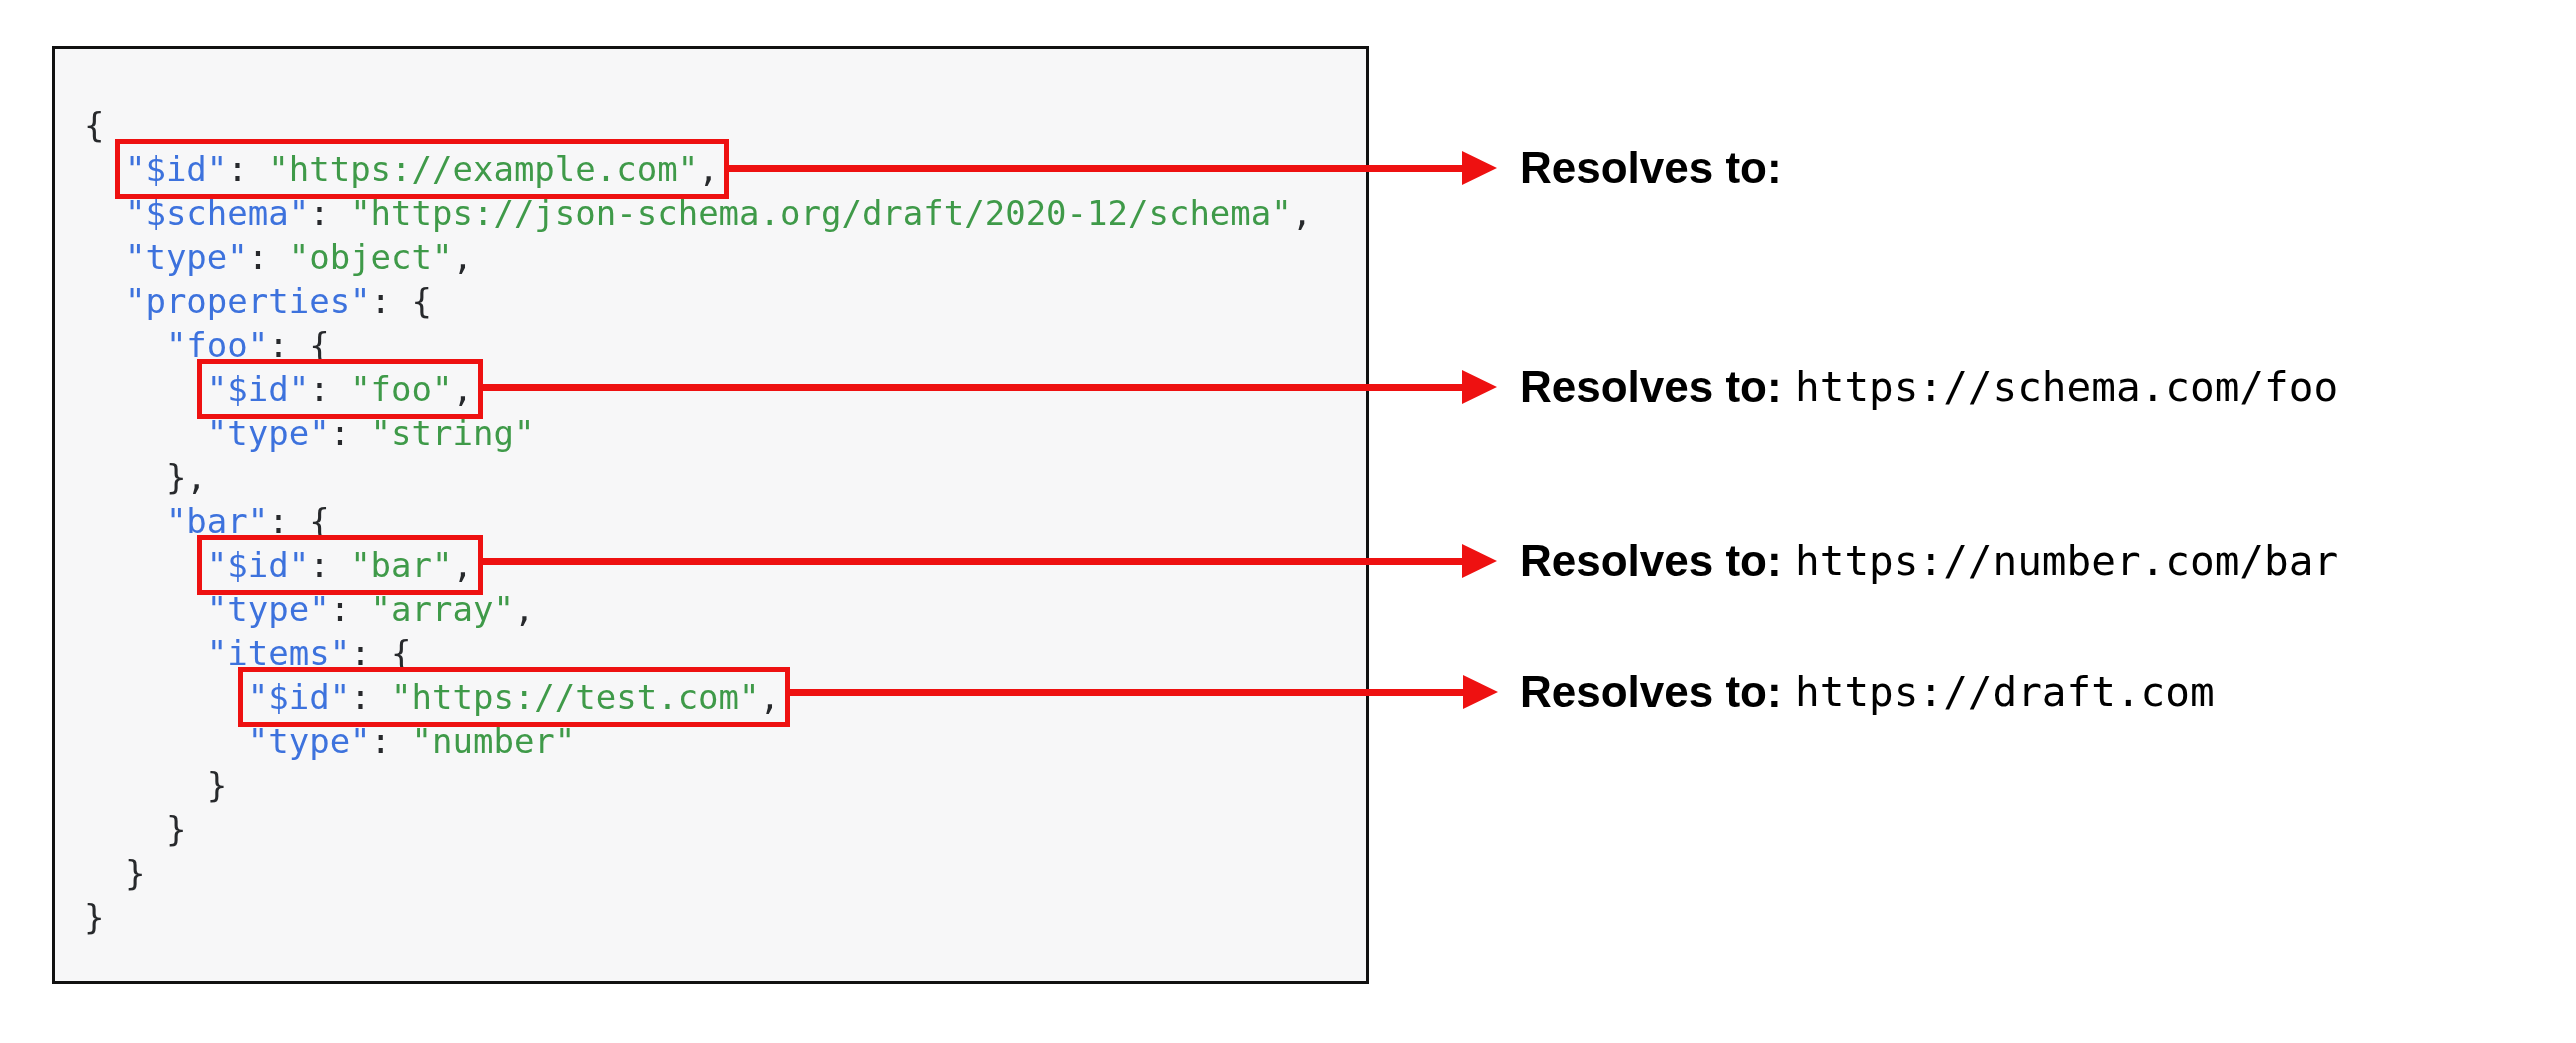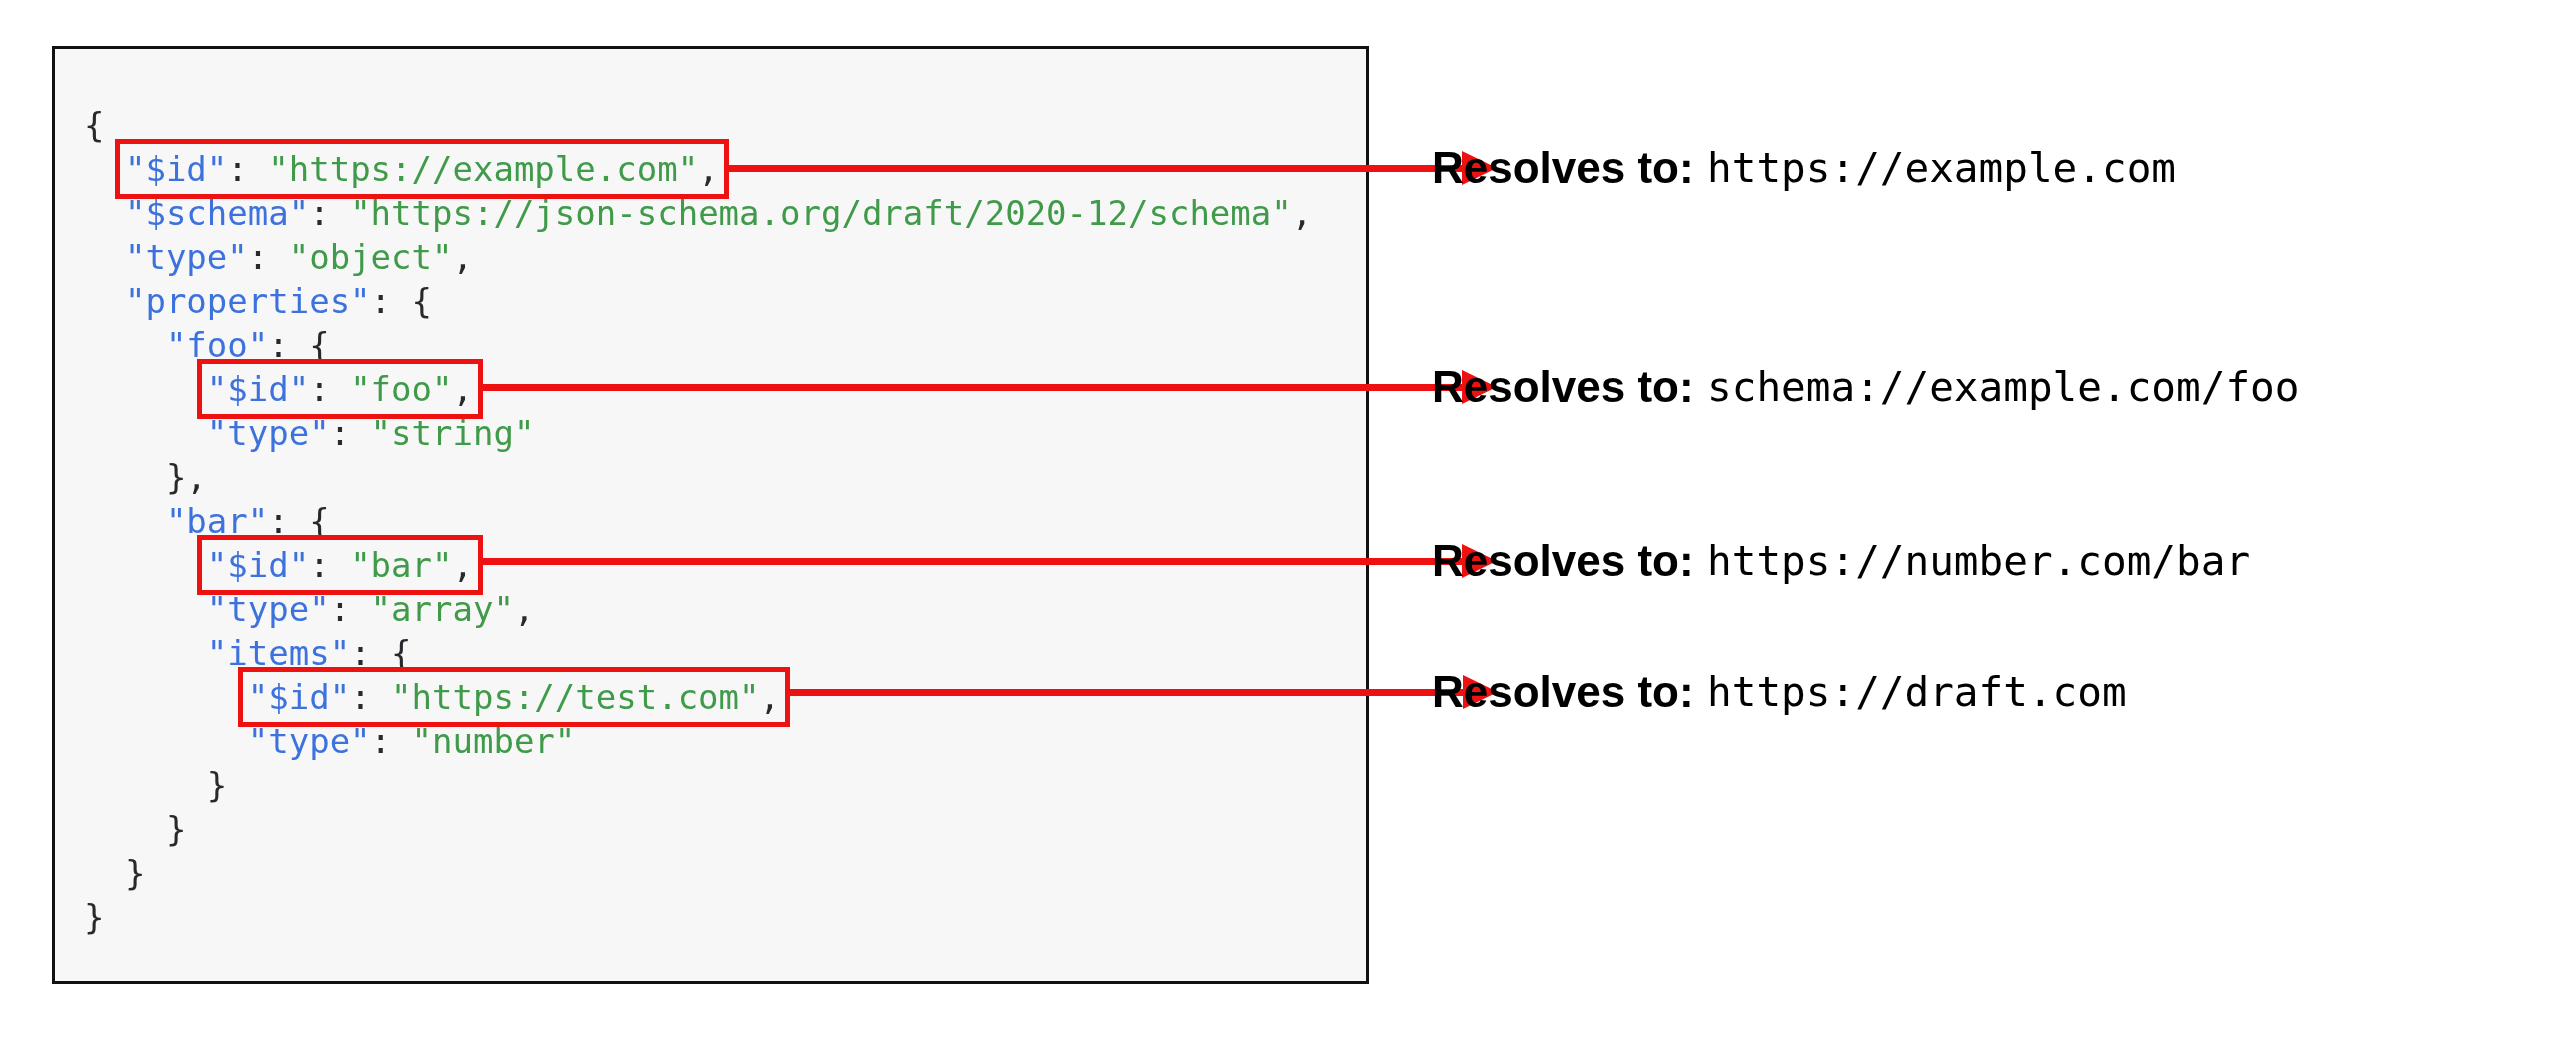--- a/index.html
+++ b/index.html
@@ -67,21 +67,21 @@
     border-bottom: 17px solid transparent;
   }
   .arrow-1 { left: 727px; top: 165px;  width: 736px; }
   .arrow-2 { left: 483px;  top: 384px;  width: 980px; }
   .arrow-3 { left: 483px;  top: 558px;  width: 980px; }
   .arrow-4 { left: 786px; top: 689px; width: 678px; }
 
   
   .annotation {
     position: absolute;
-    left: 1432px;
+    left: 1520px;
     height: 56px;
     display: flex;
     align-items: center;
     white-space: nowrap;
   }
   .ann-1 { top: 140px; }
   .ann-2 { top: 359px; }
   .ann-3 { top: 533px; }
   .ann-4 { top: 664px; }
   .ann-label {
@@ -104,25 +104,24 @@
   <pre class="code" id="code"><div class="code-line"><span class="tk-p">{</span></div><div class="code-line">  <span class="redbox"><span class="tk-k">"$id"</span><span class="tk-p">: </span><span class="tk-s">"https://example.com"</span><span class="tk-p">,</span></span></div><div class="code-line">  <span class="tk-k">"$schema"</span><span class="tk-p">: </span><span class="tk-s">"https://json-schema.org/draft/2020-12/schema"</span><span class="tk-p">,</span></div><div class="code-line">  <span class="tk-k">"type"</span><span class="tk-p">: </span><span class="tk-s">"object"</span><span class="tk-p">,</span></div><div class="code-line">  <span class="tk-k">"properties"</span><span class="tk-p">: {</span></div><div class="code-line">    <span class="tk-k">"foo"</span><span class="tk-p">: {</span></div><div class="code-line">      <span class="redbox"><span class="tk-k">"$id"</span><span class="tk-p">: </span><span class="tk-s">"foo"</span><span class="tk-p">,</span></span></div><div class="code-line">      <span class="tk-k">"type"</span><span class="tk-p">: </span><span class="tk-s">"string"</span></div><div class="code-line">    <span class="tk-p">},</span></div><div class="code-line">    <span class="tk-k">"bar"</span><span class="tk-p">: {</span></div><div class="code-line">      <span class="redbox"><span class="tk-k">"$id"</span><span class="tk-p">: </span><span class="tk-s">"bar"</span><span class="tk-p">,</span></span></div><div class="code-line">      <span class="tk-k">"type"</span><span class="tk-p">: </span><span class="tk-s">"array"</span><span class="tk-p">,</span></div><div class="code-line">      <span class="tk-k">"items"</span><span class="tk-p">: {</span></div><div class="code-line">        <span class="redbox"><span class="tk-k">"$id"</span><span class="tk-p">: </span><span class="tk-s">"https://test.com"</span><span class="tk-p">,</span></span></div><div class="code-line">        <span class="tk-k">"type"</span><span class="tk-p">: </span><span class="tk-s">"number"</span></div><div class="code-line">      <span class="tk-p">}</span></div><div class="code-line">    <span class="tk-p">}</span></div><div class="code-line">  <span class="tk-p">}</span></div><div class="code-line"><span class="tk-p">}</span></div></pre>
 </div>
 
 <div class="arrow arrow-1"></div>
 <div class="arrow arrow-2"></div>
 <div class="arrow arrow-3"></div>
 <div class="arrow arrow-4"></div>
 
 <div class="annotation ann-1">
   <span class="ann-label">Resolves to:</span>
-  <span class="ann-value">https://example.com</span>
 </div>
 <div class="annotation ann-2">
   <span class="ann-label">Resolves to:</span>
-  <span class="ann-value">schema://example.com/foo</span>
+  <span class="ann-value">https://schema.com/foo</span>
 </div>
 <div class="annotation ann-3">
   <span class="ann-label">Resolves to:</span>
   <span class="ann-value">https://number.com/bar</span>
 </div>
 <div class="annotation ann-4">
   <span class="ann-label">Resolves to:</span>
   <span class="ann-value">https://draft.com</span>
 </div>
 

